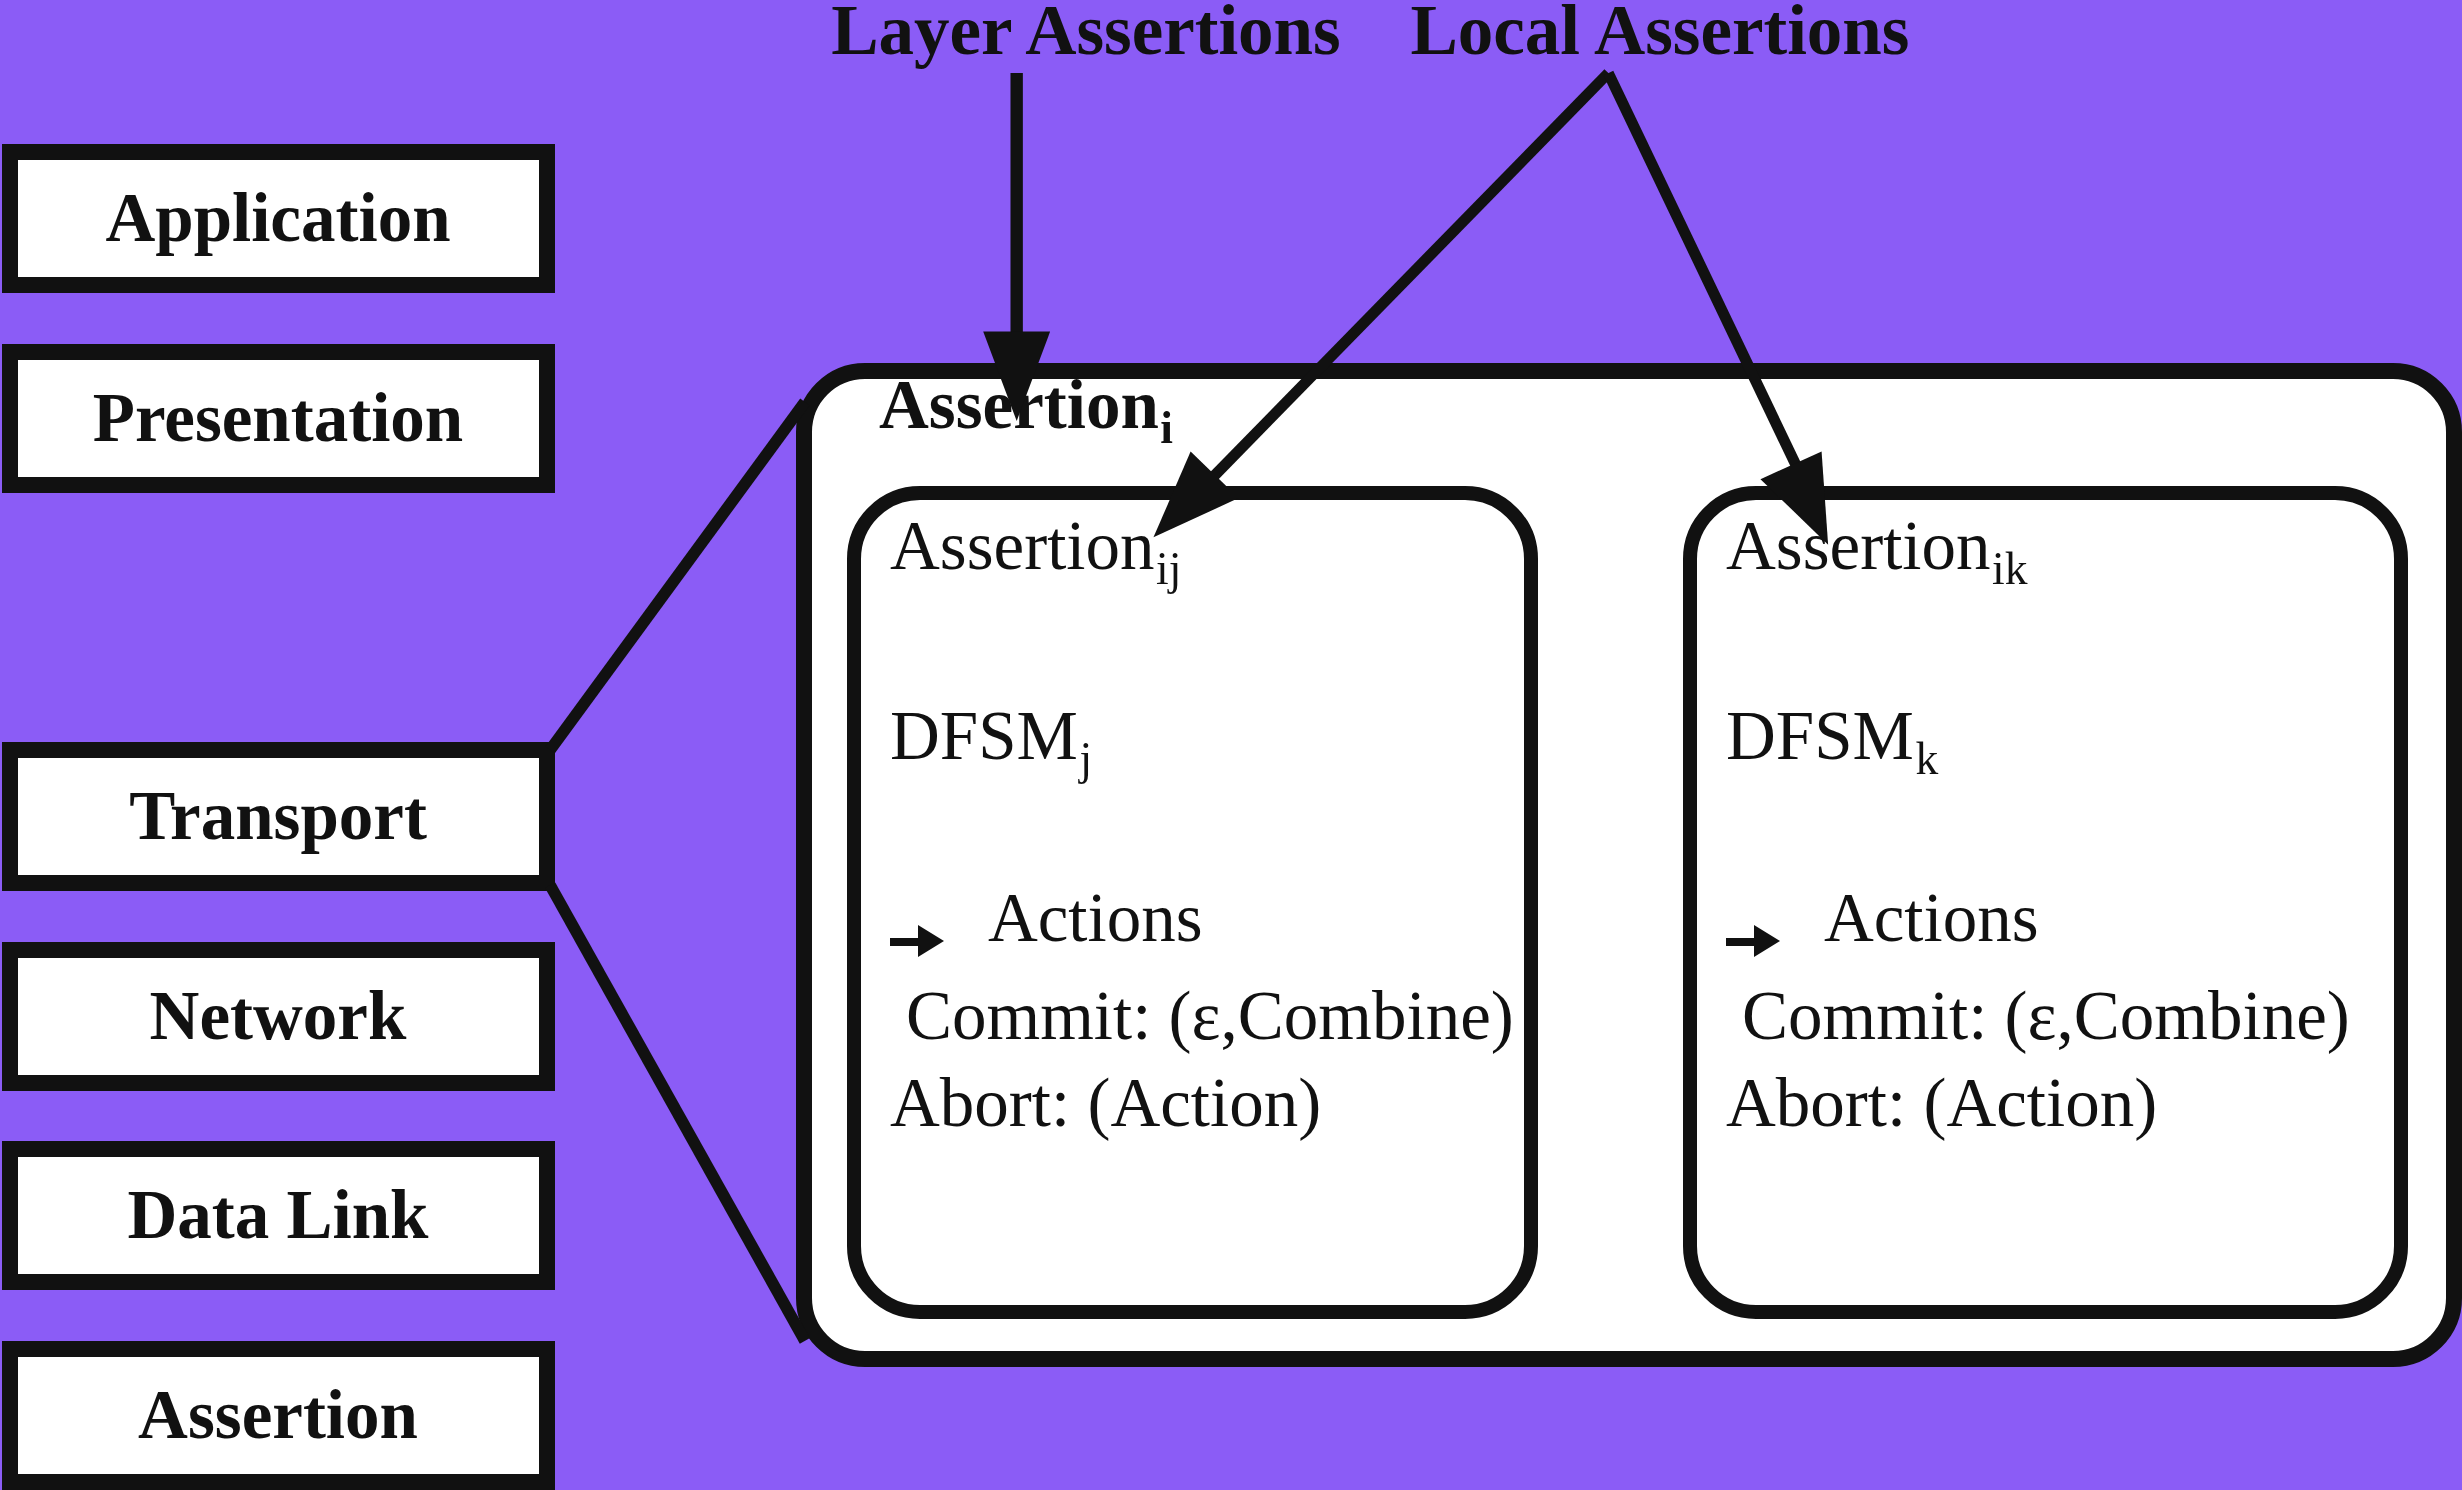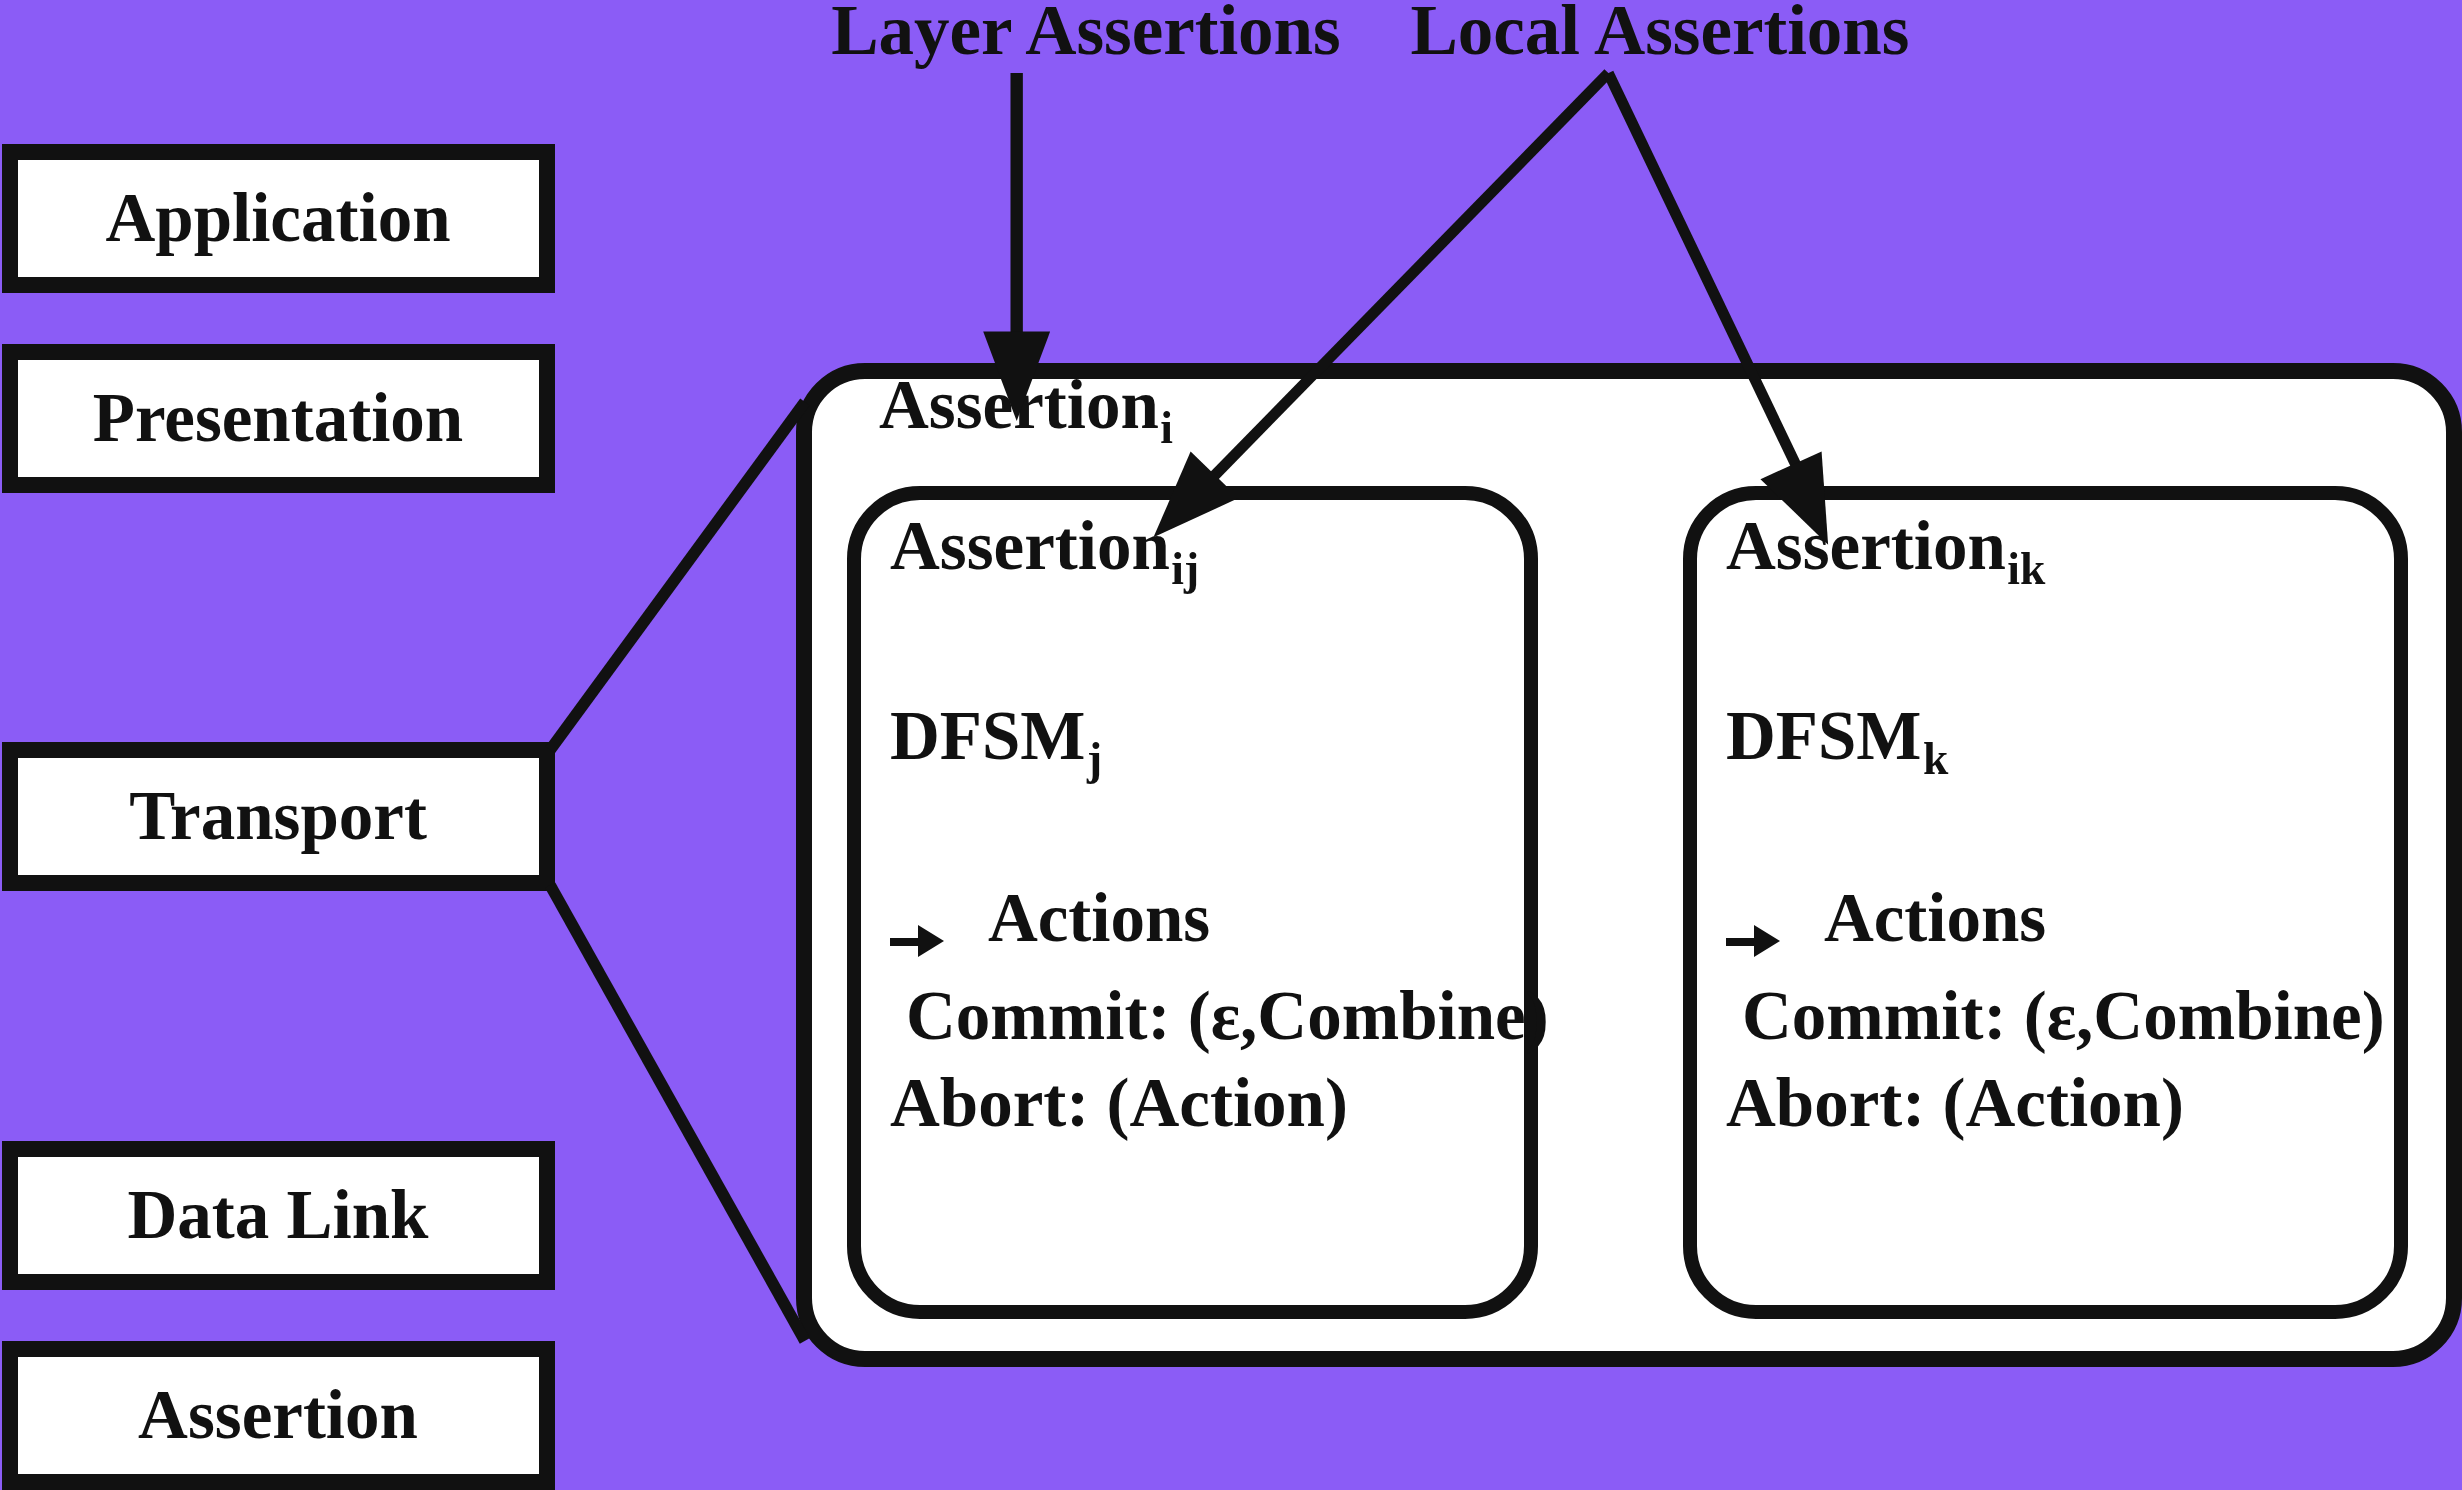--- a/index.html
+++ b/index.html
@@ -77,21 +77,21 @@
     border: 14.6px solid #111111;
     border-radius: 73px;
     background: #ffffff;
   }
   .inner-box.left  { left: 847px; width: 691px; }
   .inner-box.right { left: 1683px; width: 725px; }
 
   .ia-line {
     position: absolute;
     left: 29px;
-    font-weight: bold;
+    font-weight: normal;
     font-size: 69px;
     line-height: 1.15;
     white-space: nowrap;
   }
   .ia-title   { top: 7.3px;  }
   .ia-dfsm    { top: 197px; }
   .ia-actions { top: 378px; display: flex; align-items: flex-end; height: 80px; gap: 41px; }
   .ia-commit  { top: 477px; margin-left: 16px; }
   .ia-abort   { top: 564px; }
 
@@ -137,20 +137,23 @@
 
   <div class="layer-box" style="top:144px">
     <span class="layer-text">Application</span>
   </div>
   <div class="layer-box" style="top:344px">
     <span class="layer-text">Presentation</span>
   </div>
   <div class="layer-box" style="top:742px">
     <span class="layer-text">Transport</span>
   </div>
+  <div class="layer-box" style="top:942px">
+    <span class="layer-text">Network</span>
+  </div>
   <div class="layer-box" style="top:1141px">
     <span class="layer-text">Data Link</span>
   </div>
   <div class="layer-box" style="top:1341px">
     <span class="layer-text">Assertion</span>
   </div>
 
   <div class="big-box"></div>
   <div class="assertion-i">
     <span>Assertion</span><sub class="sb">i</sub>

